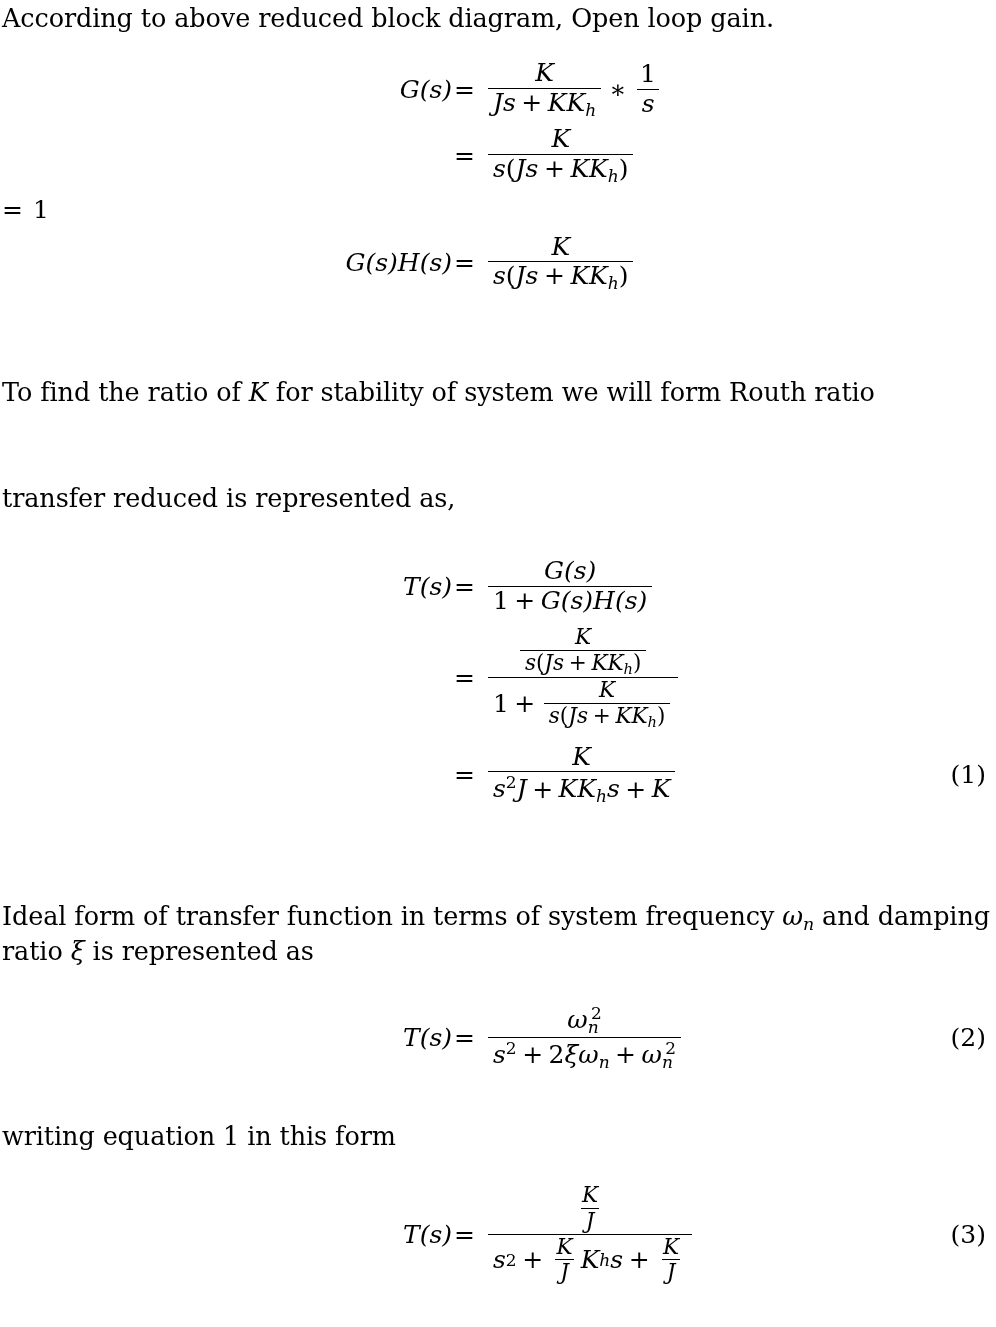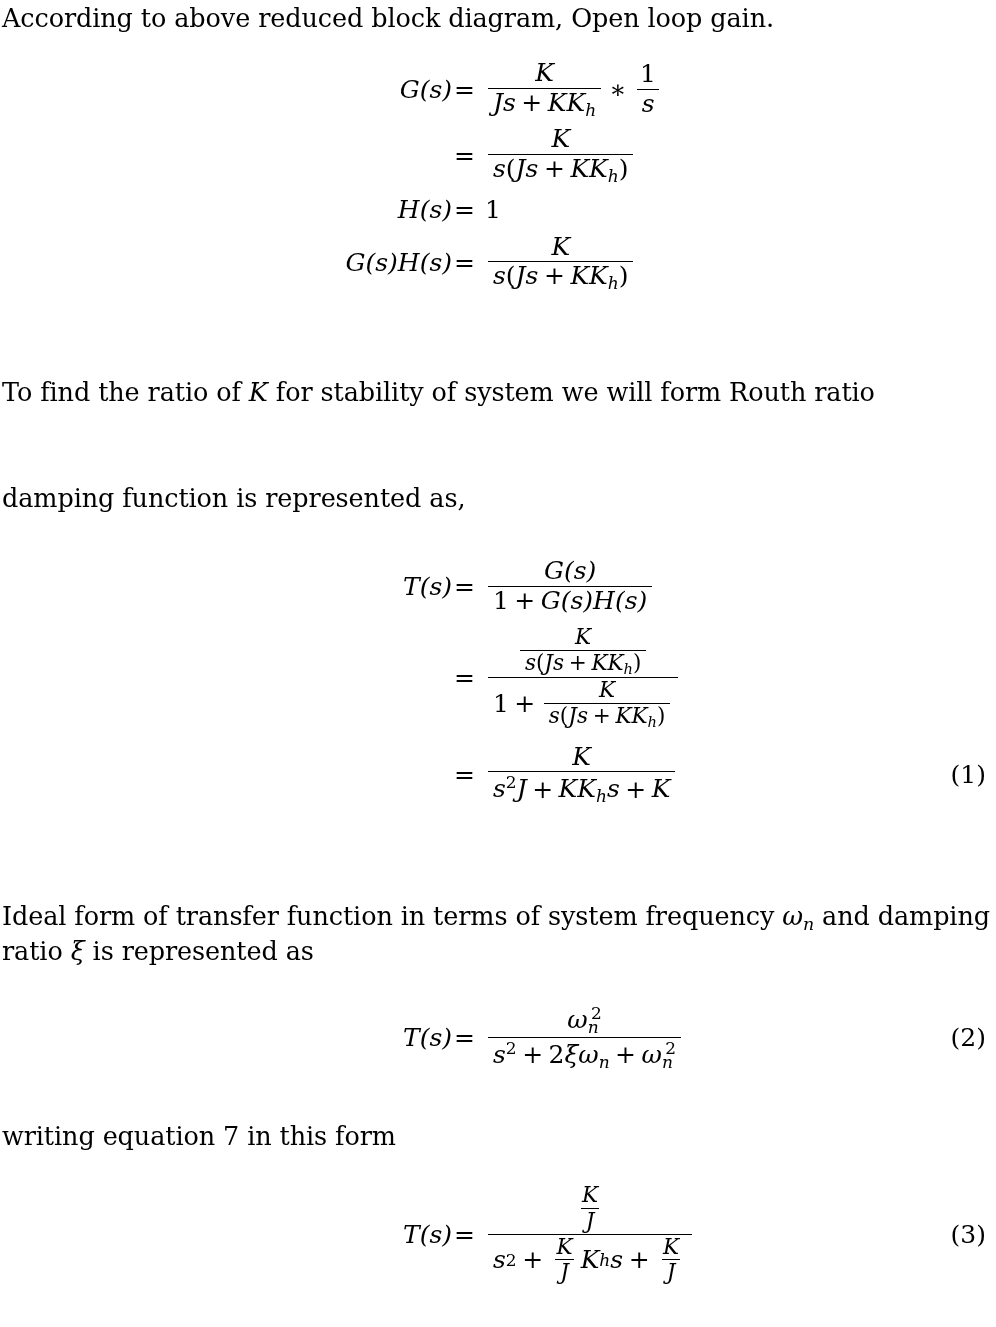--- a/index.html
+++ b/index.html
@@ -97,23 +97,20 @@
       </div>
       <div class="rhs">
         <span class="frac">
           <span class="num math">K</span>
           <span class="den"><span class="math">s</span><span class="up">(</span><span class="math">J</span><span class="math">s</span><span class="op">+</span><span class="math">K</span><span class="math">K</span><span class="subn">h</span><span class="up">)</span></span>
         </span>
       </div>
     </div>
 
     <div class="arow" style="margin-top:8px;">
-      <div class="lhs">
-        <span class="math">H(s)</span>
-      </div>
       <div class="eqsign">
         <span>=</span>
       </div>
       <div class="rhs">
         <span class="up">1</span>
       </div>
     </div>
 
     <div class="arow" style="margin-top:8px;">
       <div class="lhs">
@@ -129,21 +126,21 @@
         </span>
       </div>
     </div>
   </div>
 
   <div class="abs prose" style="top:376px;">
     <span>To find the ratio of </span><span class="mi">K</span><span> for stability of system we will form Routh ratio</span>
   </div>
 
   <div class="abs prose" style="top:482px;">
-    <span>damping function is represented as,</span>
+    <span>transfer reduced is represented as,</span>
   </div>
 
   <div class="abs aligned" style="top:556px;">
 
     <div class="arow">
       <div class="lhs">
         <span class="math">T(s)</span>
       </div>
       <div class="eqsign">
         <span>=</span>
@@ -218,21 +215,21 @@
           <span class="den"><span class="math">s</span><span class="supn">2</span><span class="op">+</span><span class="up">2</span><span class="math">ξ</span><span class="math">ω</span><span class="subn">n</span><span class="op">+</span><span class="math">ω</span><span class="subn">n</span><span class="supn" style="margin-left:-0.45em;">2</span></span>
         </span>
       </div>
       <div class="tagcol">
         <span>(2)</span>
       </div>
     </div>
   </div>
 
   <div class="abs prose" style="top:1120px;">
-    <span>writing equation 7 in this form</span>
+    <span>writing equation 1 in this form</span>
   </div>
 
   <div class="abs aligned" style="top:1182px;">
     <div class="arow">
       <div class="lhs">
         <span class="math">T(s)</span>
       </div>
       <div class="eqsign">
         <span>=</span>
       </div>

